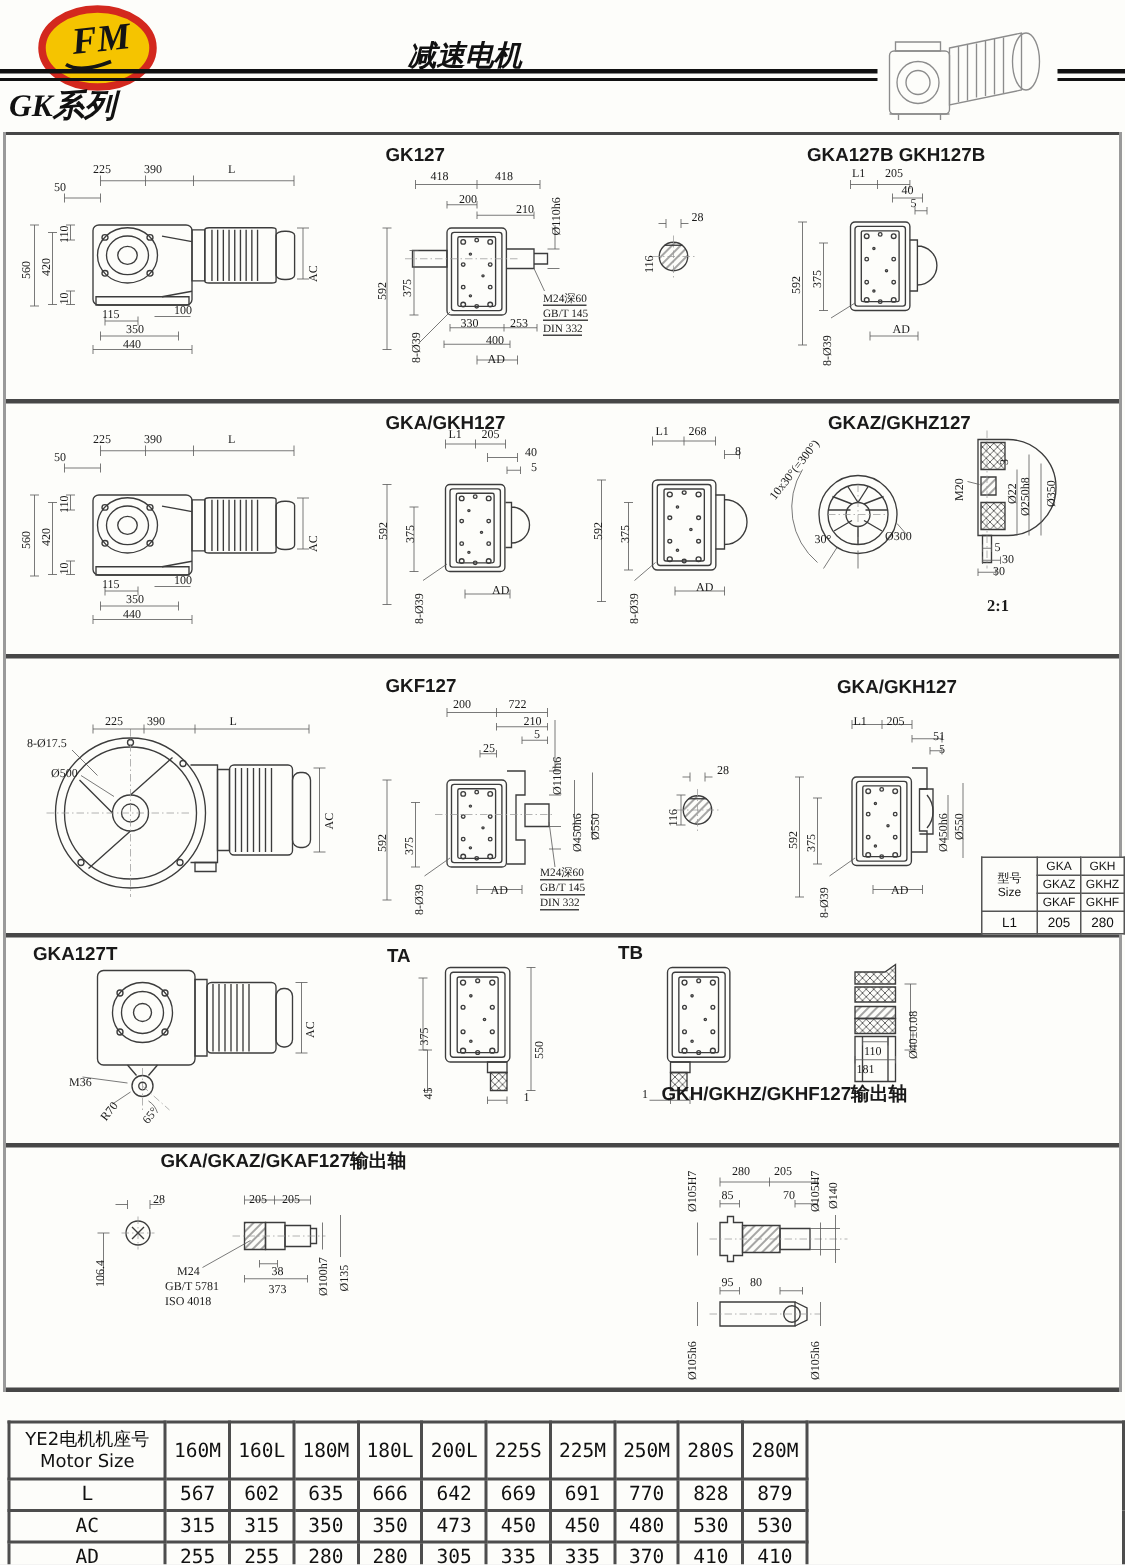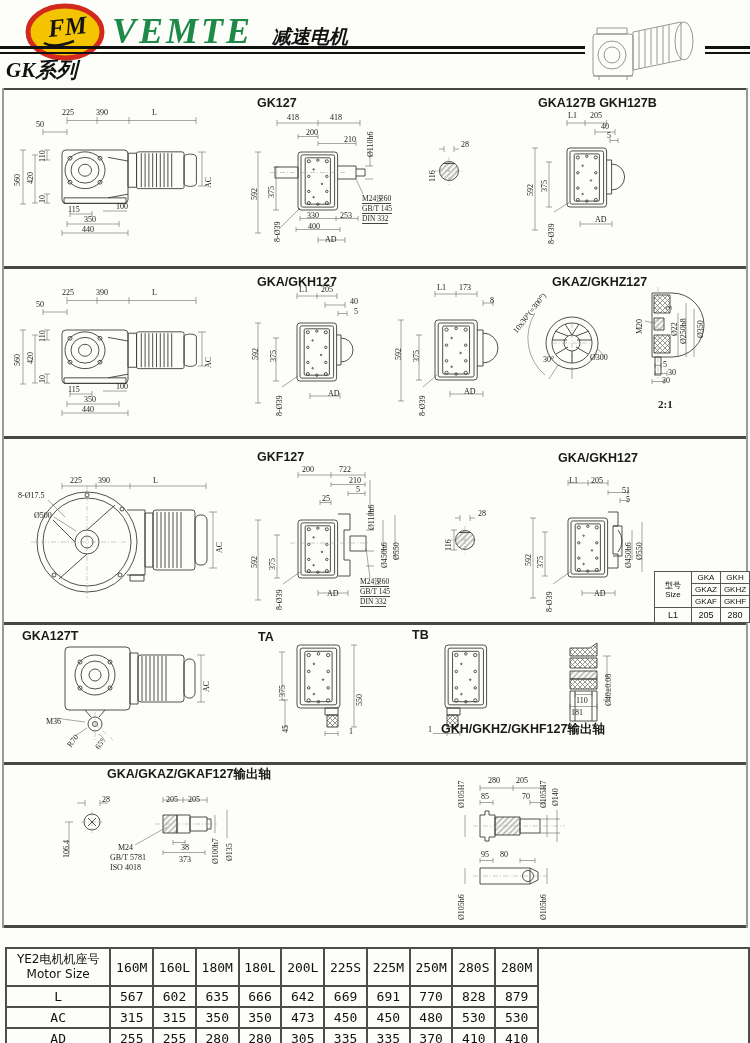--- a/index.html
+++ b/index.html
@@ -92,21 +92,20 @@
         <use href="#mot" transform="translate(66,2) scale(0.95,0.5)"></use>
       </g>
     </defs>
   </svg>
 
   <svg width="82" height="58" style="left:24px;top:3px">
     <ellipse cx="41" cy="29" rx="37" ry="26" fill="#F5C400" stroke="#D3281E" stroke-width="5"></ellipse>
     <path d="M20,40 Q30,46 50,38" stroke="#141414" stroke-width="2.5" fill="none"></path>
   </svg>
   <span class="logotext" style="left:48px;top:13px">FM</span>
-  <span class="brand" style="left:112px;top:10px">VEMTE</span>
   <span class="subtitle" style="left:272px;top:24px">减速电机</span>
   <div class="rule" style="top:46px;height:3px"></div>
   <div class="rule" style="top:52px;height:1.5px"></div>
   <svg width="120" height="84" style="left:585px;top:2px">
     <rect x="0" y="0" width="120" height="84" fill="#fdfdfa"></rect>
     <g class="p">
       <rect x="8" y="32" width="40" height="42" rx="3"></rect>
       <circle cx="27" cy="53" r="14"></circle>
         <circle cx="27" cy="53" r="8"></circle>
       <rect x="12" y="26" width="30" height="6"></rect>
@@ -181,21 +180,21 @@
   <span class="dim" style="left:287px;top:114px">418</span>
   <span class="dim" style="left:330px;top:114px">418</span>
   <span class="dim" style="left:306px;top:129px">200</span>
   <span class="dim" style="left:344px;top:136px">210</span>
   <span class="dim rot" style="left:367px;top:157px">Ø110h6</span>
   <span class="dim rot" style="left:251px;top:200px">592</span>
   <span class="dim rot" style="left:268px;top:198px">375</span>
   <span class="dim rot" style="left:274px;top:242px">8-Ø39</span>
   <span class="dim" style="left:307px;top:212px">330</span>
   <span class="dim" style="left:340px;top:212px">253</span>
-  <span class="dim" style="left:308px;top:223px">400</span>
+  <span class="dim" style="left:324px;top:223px">400</span>
   <span class="dim" style="left:325px;top:236px">AD</span>
   <span class="dim note" style="left:362px;top:195px">M24深60</span>
   <span class="dim note" style="left:362px;top:205px">GB/T 145</span>
   <span class="dim note" style="left:362px;top:215px">DIN 332</span>
   <span class="dim" style="left:461px;top:141px">28</span>
   <span class="dim rot" style="left:429px;top:182px">116</span>
 
   <span class="title" style="left:538px;top:96px">GKA127B  GKH127B</span>
   <svg width="160" height="130" style="left:520px;top:112px">
     <use href="#hsg" transform="translate(47,36) scale(0.6,0.59)"></use>
@@ -270,21 +269,21 @@
     <use href="#hsg" transform="translate(40,37) scale(0.64,0.6)"></use>
     <path class="g" d="M82,47h6v36h-6 M88,50 a15,15 0 0 1 0,30"></path>
     <path class="d" d="M40,8v6 M61,8v6 M82,8v6 M40,11H82
                        M88,17v6 M98,17v6 M88,20H98
                        M3,37h6 M3,118h6 M6,37V118
                        M21,52h6 M21,97h6 M24,52V97
                        M28,104L42,92
                        M55,108v6 M88,108v6 M55,111H88"></path>
   </svg>
   <span class="dim" style="left:437px;top:284px">L1</span>
-  <span class="dim" style="left:459px;top:284px">173</span>
+  <span class="dim" style="left:459px;top:284px">268</span>
   <span class="dim" style="left:490px;top:297px">8</span>
   <span class="dim rot" style="left:395px;top:360px">592</span>
   <span class="dim rot" style="left:413px;top:362px">375</span>
   <span class="dim rot" style="left:419px;top:416px">8-Ø39</span>
   <span class="dim" style="left:464px;top:388px">AD</span>
 
   <span class="title" style="left:552px;top:275px">GKAZ/GKHZ127</span>
   <svg width="245" height="140" style="left:505px;top:283px">
     <g class="g">
       <circle cx="67" cy="60" r="26"></circle>

